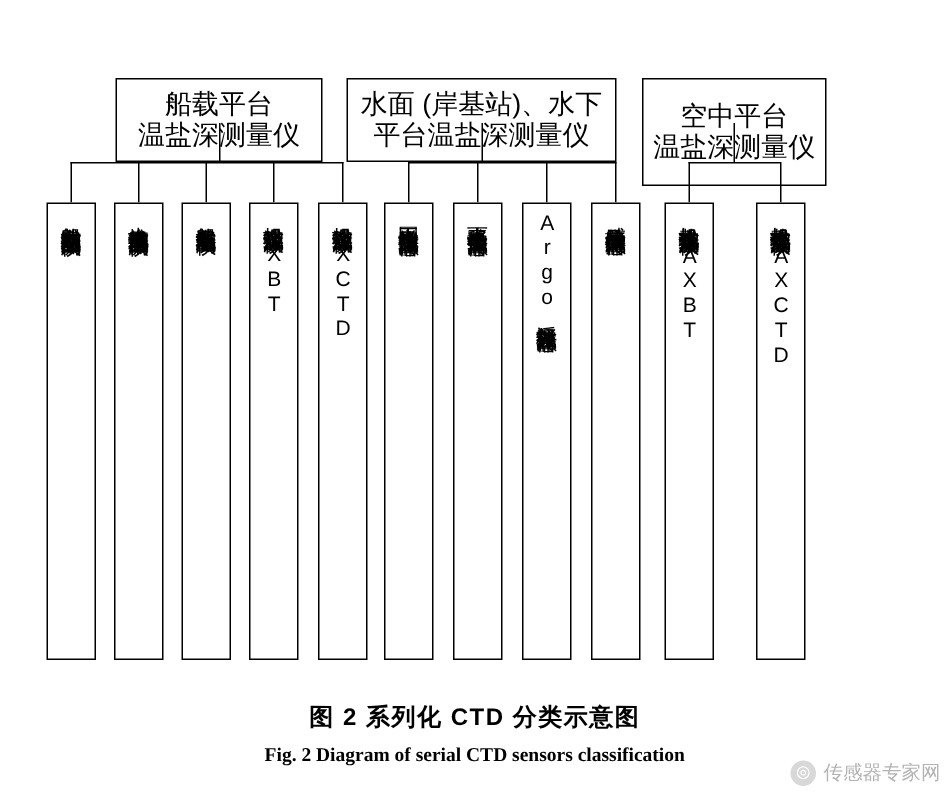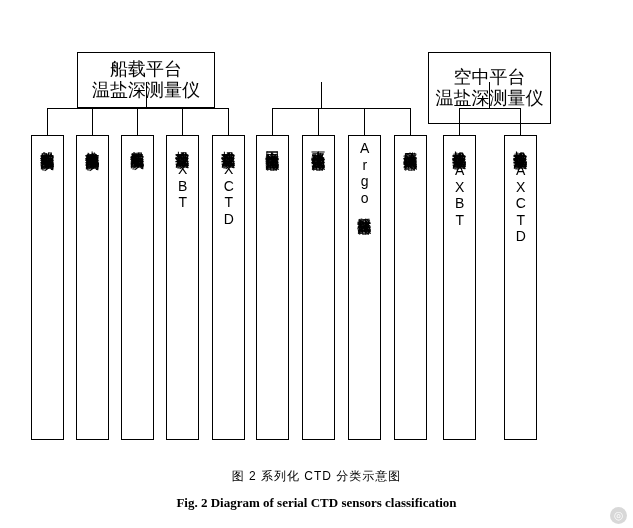--- a/index.html
+++ b/index.html
@@ -55,22 +55,22 @@
   .vline { width: 1px; }
 
   .caption {
     position: absolute;
     left: 0;
     width: 633px;
     text-align: center;
   }
   #caption-cn {
     top: 468px;
-    font-size: 12px;
-    font-weight: normal;
+    font-size: 16px;
+    font-weight: bold;
     letter-spacing: 1px;
   }
   #caption-en {
     top: 495px;
     font-size: 13px;
     font-weight: bold;
     font-family: "Liberation Serif", serif;
   }
 
   #watermark {
@@ -97,20 +97,22 @@
   }
 </style>
 </head>
 <body>
 
 <div id="diagram">
 
   <div class="node top" style="left:77px; top:26px; width:138px; height:56px;">船载平台
 温盐深测量仪</div>
 
+  <div class="node top" style="left:231px; top:26px; width:180px; height:56px;">水面 (岸基站)、水下
+平台温盐深测量仪</div>
 
   <div class="node top" style="left:428px; top:26px; width:123px; height:72px;">空中平台
 温盐深测量仪</div>
 
   <div class="line vline" style="left:146px; top:82px; height:26px;"></div>
 
   <div class="line hline" style="left:47px; top:108px; width:182px;"></div>
 
   <div class="line vline" style="left:47px;  top:108px; height:27px;"></div>
   <div class="line vline" style="left:92px;  top:108px; height:27px;"></div>
@@ -144,13 +146,14 @@
   <div class="node leaf" style="left:443px; top:135px; width:33px; height:305px;">机载投弃式温盐深测量仪 AXBT</div>
   <div class="node leaf" style="left:504px; top:135px; width:33px; height:305px;">机载投弃式温盐深测量仪 AXCTD</div>
 
 </div>
 
 <div class="caption" id="caption-cn">图 2    系列化 CTD 分类示意图</div>
 <div class="caption" id="caption-en">Fig. 2    Diagram of serial CTD sensors classification</div>
 
 <div id="watermark">
   <span class="wm-logo">◎</span>
+  <span>传感器专家网</span>
 </div>
 
 </body></html>

